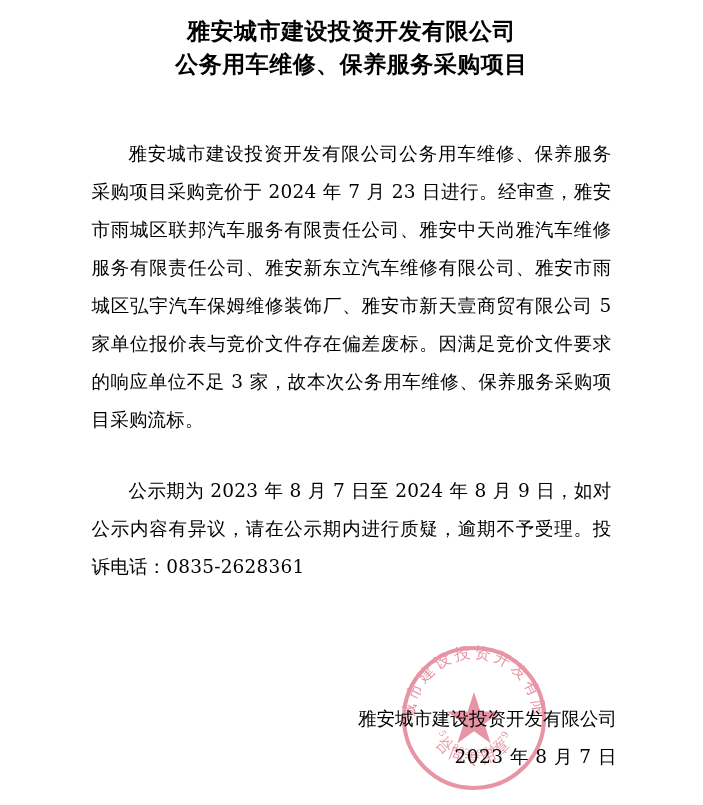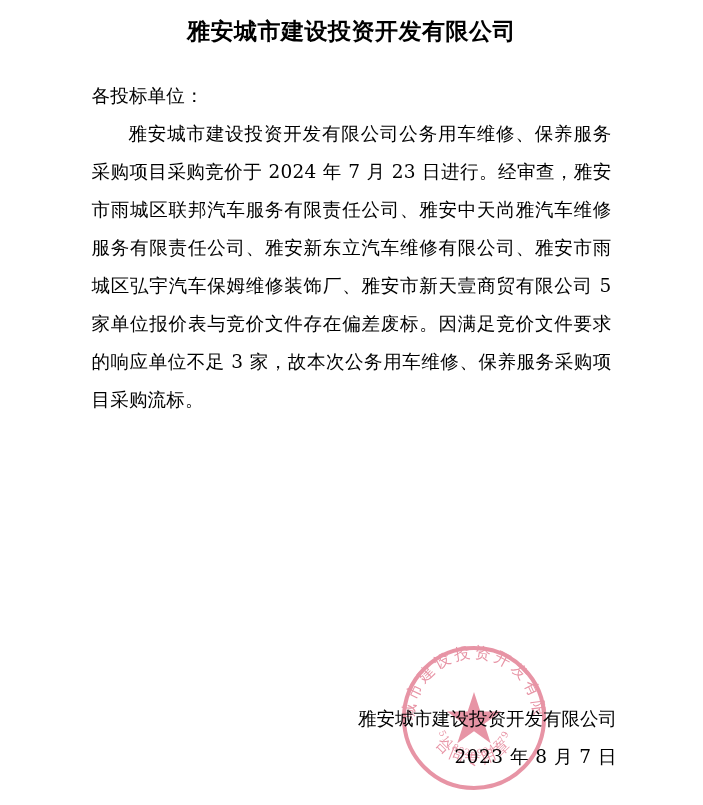--- a/index.html
+++ b/index.html
@@ -42,20 +42,21 @@
   .para {
     font-size: 18.5px;
     line-height: 38px;
     text-align: justify;
     text-justify: inter-ideograph;
     margin: 0 0 0 0;
     letter-spacing: 0.2px;
   }
   .para.indent {
     text-indent: 2em;
+    margin-top: 25px;
   }
   .para-gap {
     height: 8px;
   }
   .sign-block {
     position: absolute;
     right: 86px;
     top: 700px;
     text-align: center;
     font-size: 18.5px;
@@ -82,26 +83,27 @@
     display: block;
   }
 </style>
 </head>
 <body>
 
 <div class="page">
 
   <div class="title-block">
     <div class="title-line">雅安城市建设投资开发有限公司</div>
+    <div class="title-line">公务用车维修、保养服务采购项目</div>
   </div>
 
   <div class="body-block">
-    <p class="para">各投标单位：</p>
     <p class="para indent">雅安城市建设投资开发有限公司公务用车维修、保养服务采购项目采购竞价于 2024 年 7 月 23 日进行。经审查，雅安市雨城区联邦汽车服务有限责任公司、雅安中天尚雅汽车维修服务有限责任公司、雅安新东立汽车维修有限公司、雅安市雨城区弘宇汽车保姆维修装饰厂、雅安市新天壹商贸有限公司 5 家单位报价表与竞价文件存在偏差废标。因满足竞价文件要求的响应单位不足 3 家，故本次公务用车维修、保养服务采购项目采购流标。</p>
     <div class="para-gap"></div>
+    <p class="para indent">公示期为 2023 年 8 月 7 日至 2024 年 8 月 9 日，如对公示内容有异议，请在公示期内进行质疑，逾期不予受理。投诉电话：0835-2628361</p>
   </div>
 
   <div class="seal">
     <svg width="164" height="164" viewBox="0 0 164 164" xmlns="http://www.w3.org/2000/svg">
       <defs>
         <path id="arcTop" d="M 22,82 A 60,60 0 0 1 142,82"></path>
         <path id="arcBottom" d="M 36,82 A 46,46 0 0 0 128,82"></path>
         <path id="arcCode" d="M 44,82 A 38,38 0 0 0 120,82"></path>
       </defs>
       <g opacity="0.62" fill="none" stroke="#d9536f">

